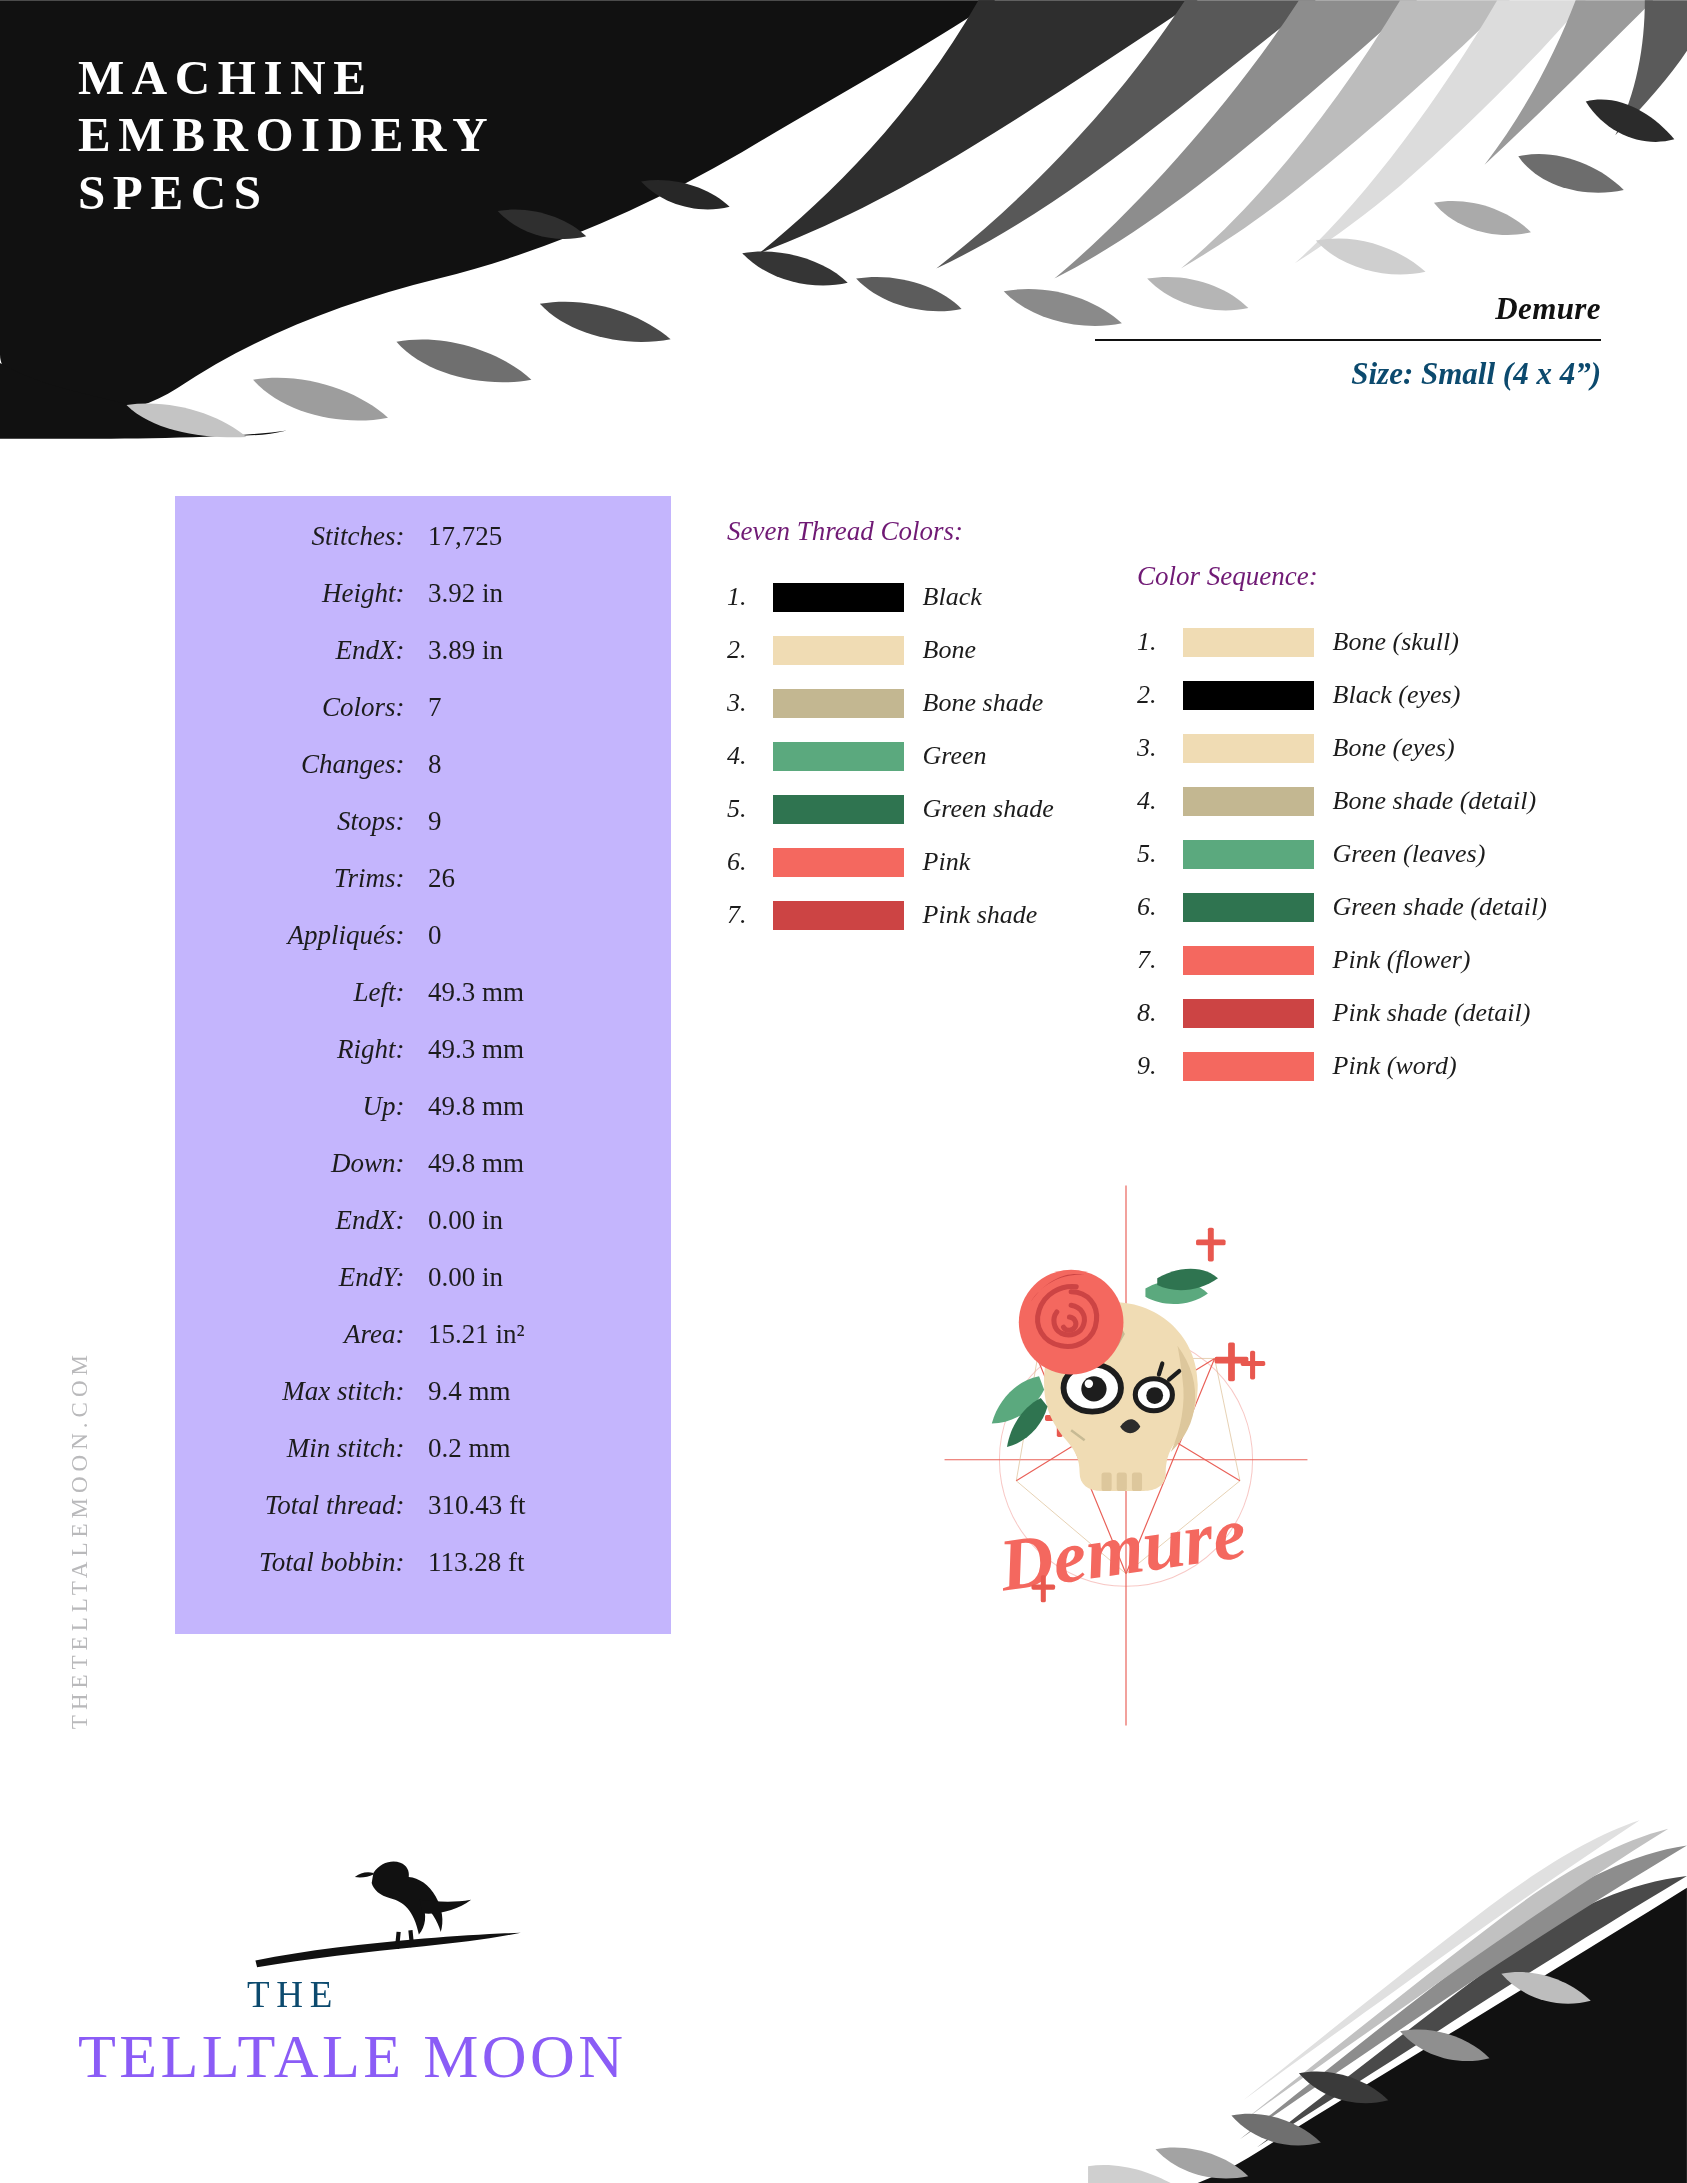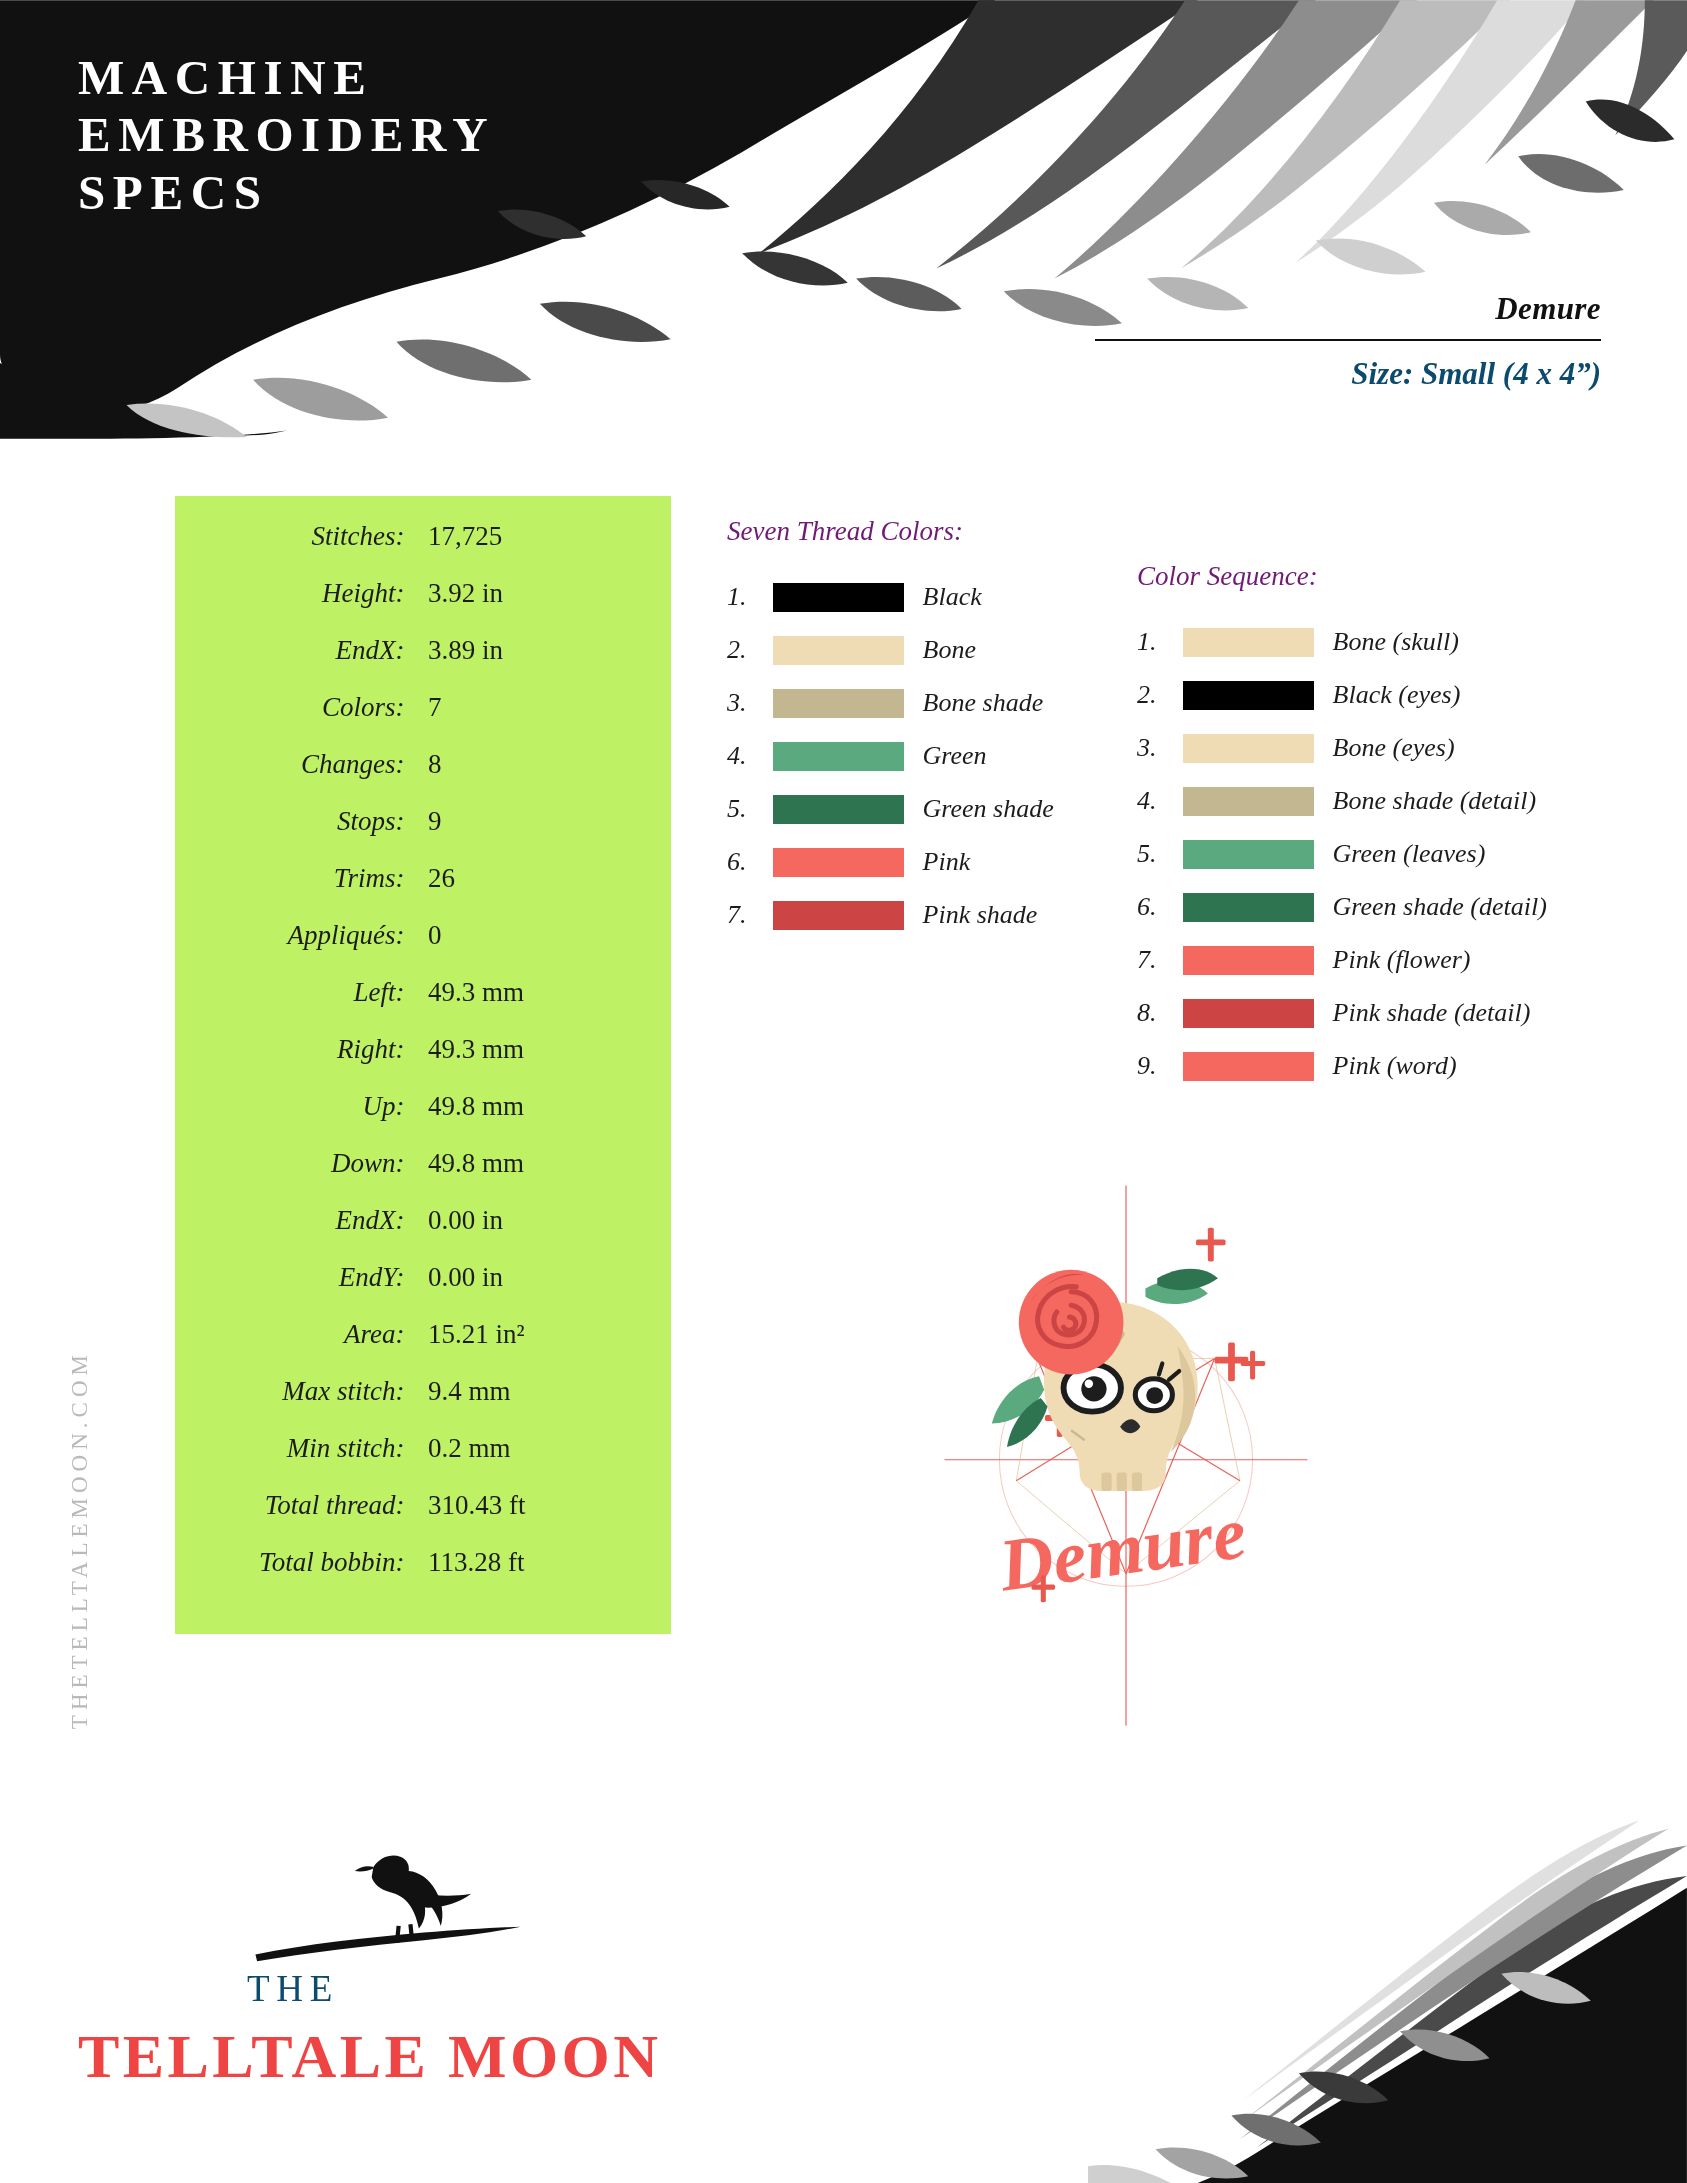--- a/index.html
+++ b/index.html
@@ -78,21 +78,21 @@
     color: #0c4a6e;
   }
 
   
   .specs-panel {
     position: absolute;
     top: 496px;
     left: 175px;
     width: 496px;
     padding: 25px 0 30px 0;
-    background: #bef264;
+    background: #c4b5fd;
     z-index: 4;
   }
   .spec-row {
     display: flex;
     align-items: baseline;
     height: 57px;
   }
   .spec-label {
     width: 253px;
     text-align: right;
@@ -190,25 +190,25 @@
     font-family: "Liberation Serif", serif;
     font-weight: normal;
     font-size: 37px;
     letter-spacing: 6.7px;
     color: #0c4a6e;
     margin-left: 169px;
     margin-top: -3.4px;
   }
   .logo-main {
     font-family: "Liberation Serif", serif;
-    font-weight: bold;
+    font-weight: normal;
     font-size: 62px;
     letter-spacing: 3.4px;
-    color: #ef4444;
-    margin-top: 11px;
+    color: #8b5cf6;
+    margin-top: 5px;
     white-space: nowrap;
   }
 </style>
 </head>
 <body>
 
 <div class="brush-top">
   <svg width="1687" height="439" viewBox="0 0 2000 520" xmlns="http://www.w3.org/2000/svg">
 
     <path d="M0,0 L1180,0 C1090,60 980,120 880,180 C760,250 640,300 520,330 C400,360 300,400 210,460 C160,492 100,500 40,470 C20,458 0,440 0,420 Z" fill="#111111"></path>

